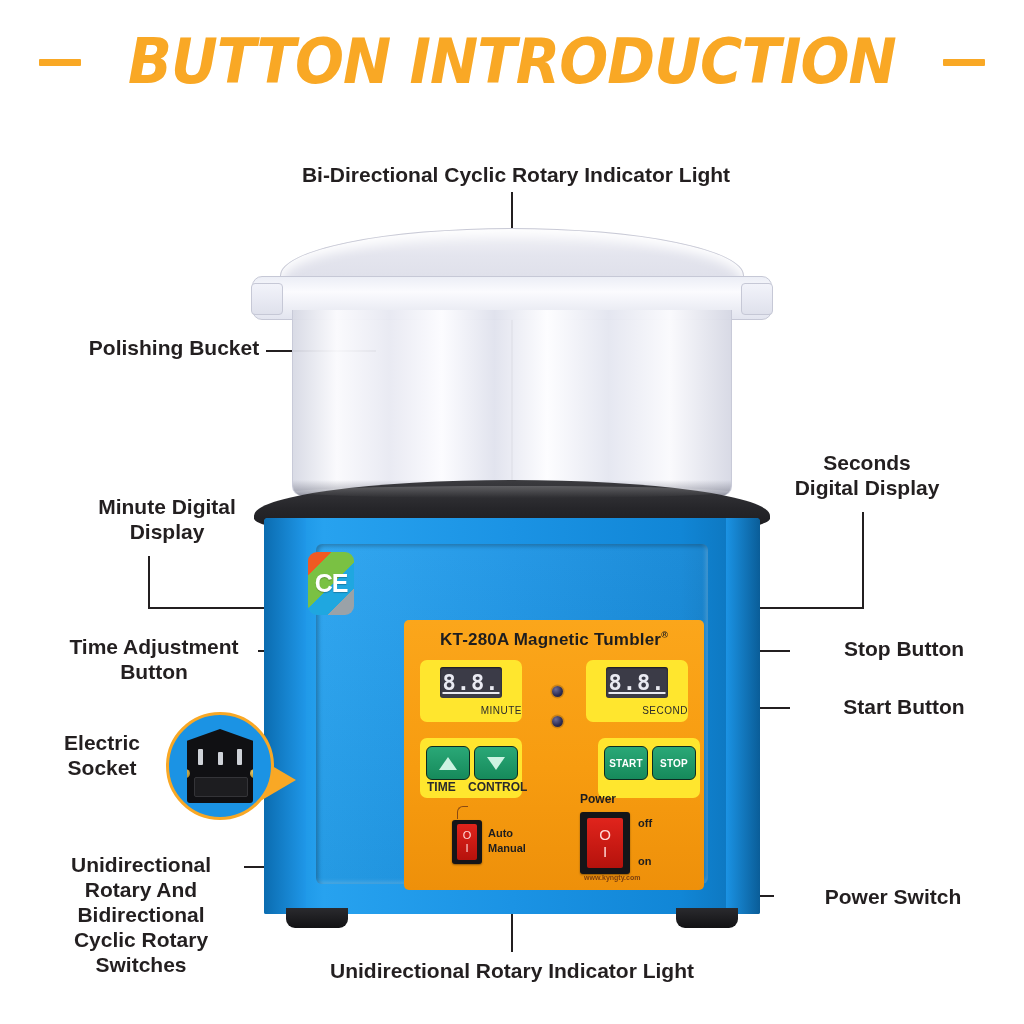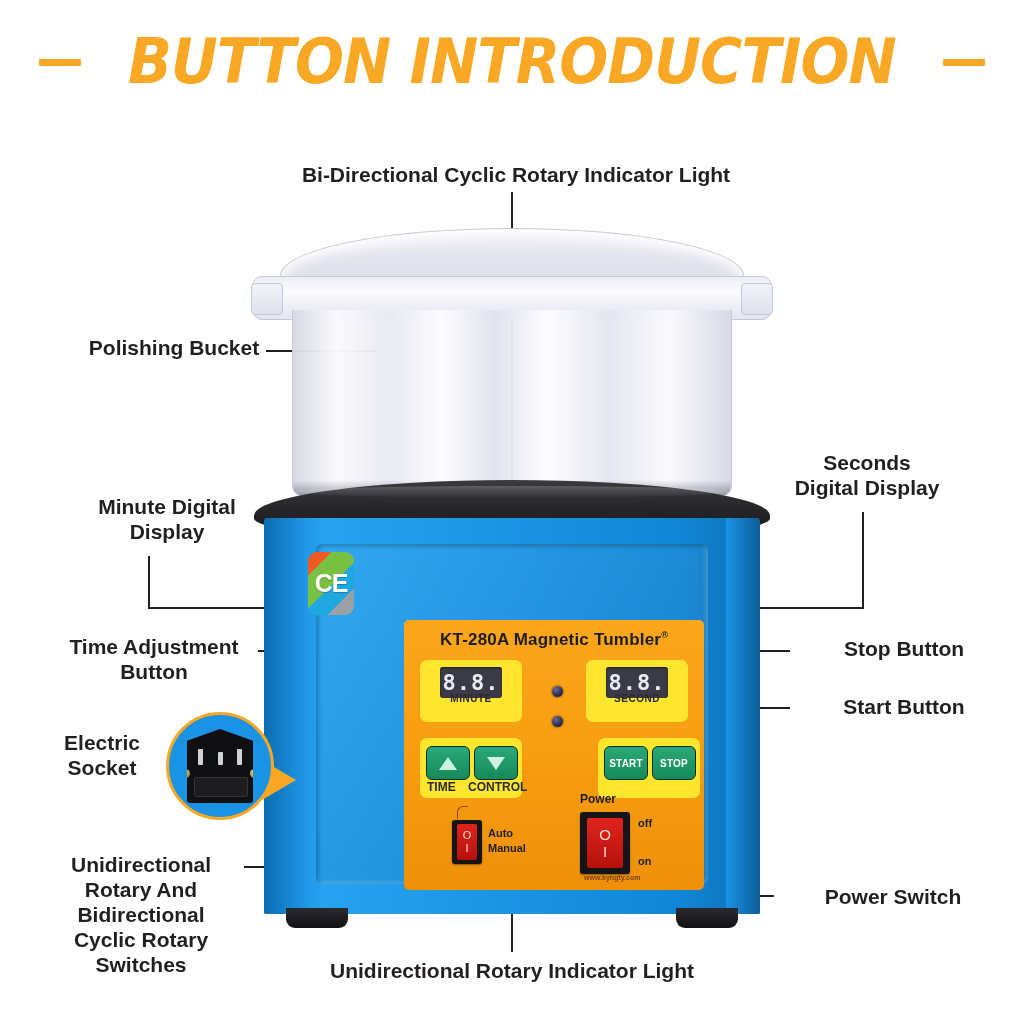--- a/index.html
+++ b/index.html
@@ -171,24 +171,25 @@
   .led{
     position:absolute;left:50%;top:7px;transform:translateX(-50%);
     width:62px;height:31px;background:#3b3b47;border-radius:3px;
     display:flex;align-items:center;justify-content:center;gap:3px;
     box-shadow:inset 0 1px 2px rgba(0,0,0,.6);
   }
   .seg{
     font-family:"DejaVu Sans Mono", monospace;
     font-weight:bold;font-size:22px;line-height:22px;color:#e9eaf2;
     letter-spacing:1px;
+    text-decoration:underline;
   }
   .disp-cap{
-    position:absolute;left:0;bottom:18px;width:100%;text-align:center;
-    font-size:10px;font-weight:bold;color:#2a2a2c;letter-spacing:.5px;
+    position:absolute;left:0;bottom:6px;width:100%;text-align:right;
+    font-size:10px;font-weight:normal;color:#2a2a2c;letter-spacing:.5px;
   }
 
   .btn-wrap{width:102px;height:60px;top:118px;}
   .btn-wrap.time{left:16px;}
   .btn-wrap.ss{left:182px;margin-left:12px;}
   .gbtn{
     position:absolute;top:8px;width:42px;height:32px;border-radius:6px;
     background:linear-gradient(180deg,#2aa877,#168a5b);
     border:1.4px solid #0d2b20;
     display:flex;align-items:center;justify-content:center;

